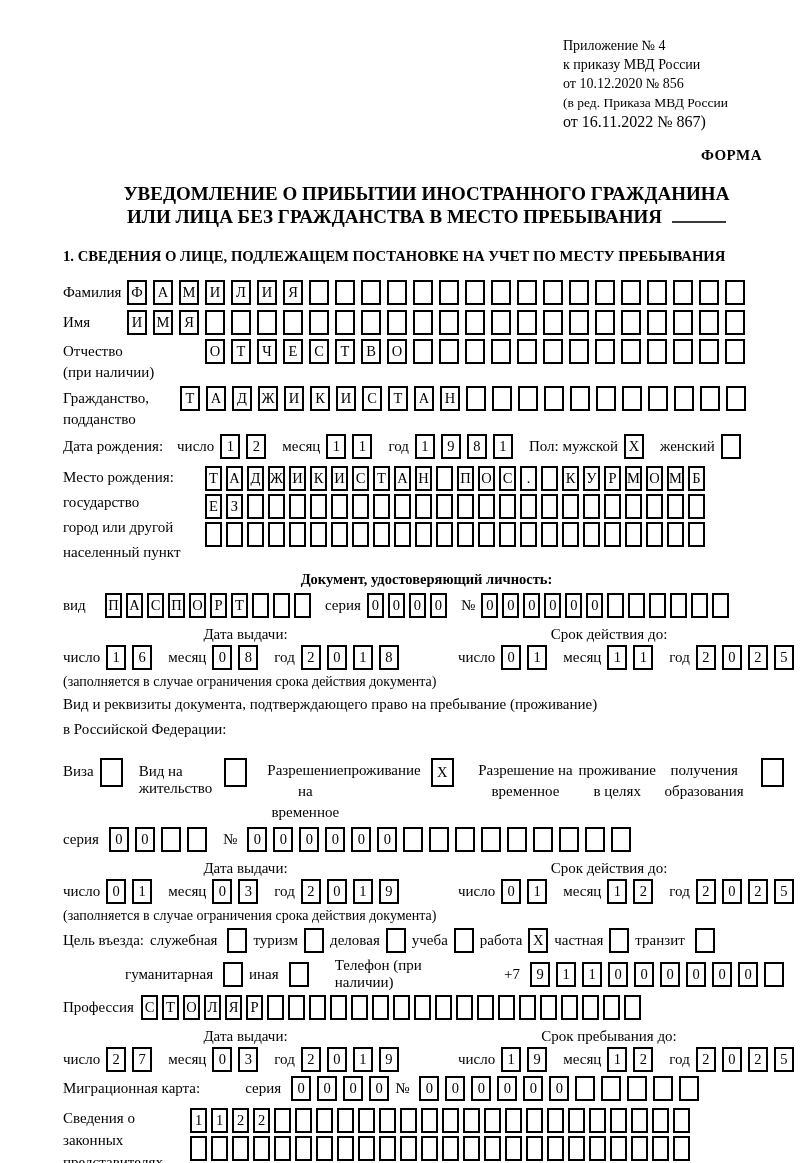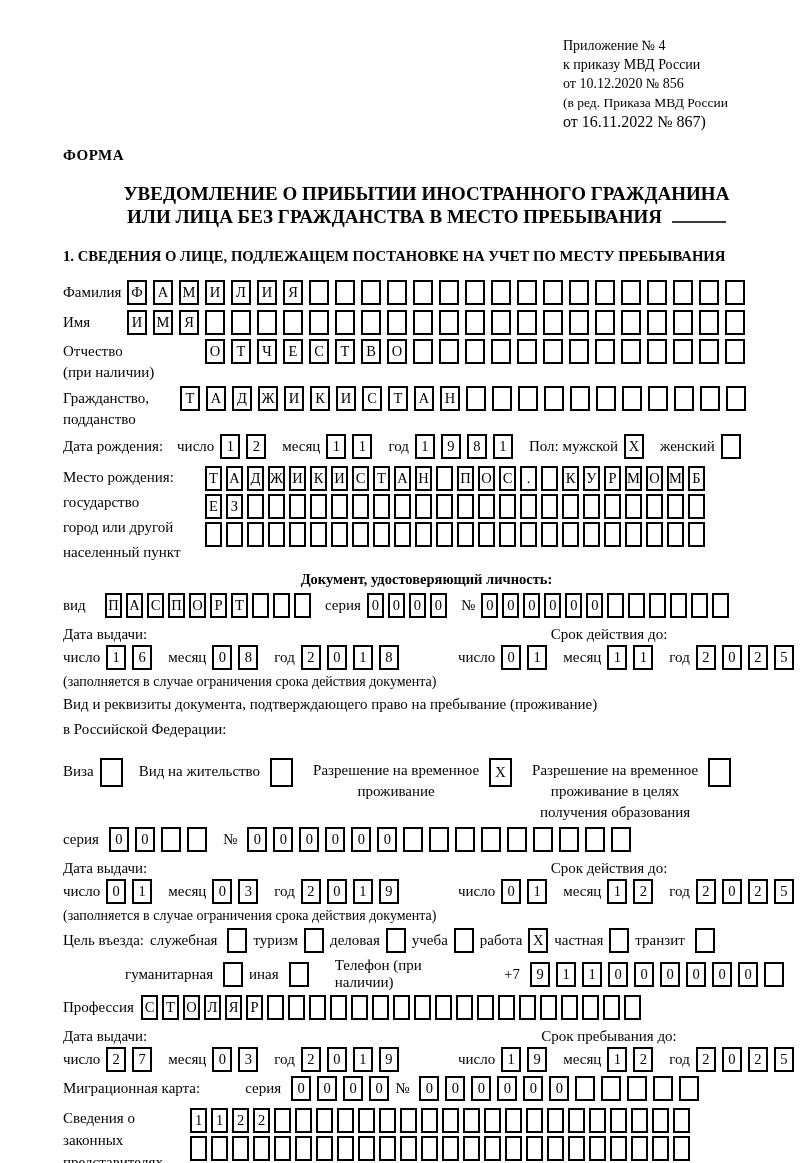--- a/index.html
+++ b/index.html
@@ -1,21 +1,21 @@
 <!DOCTYPE html>
 <html><head>
 <meta charset="utf-8">
 <style>
   html,body{margin:0;padding:0}
   body{width:800px;height:1163px;background:#fff;color:#000;
        font-family:"Liberation Serif",serif;font-size:15px;overflow:hidden}
   .page{padding:36px 10px 0 63px;width:800px;box-sizing:border-box}
 
   .appendix{margin-left:500px;font-size:14px;line-height:19px}
-  .forma{padding-right:28px;font-weight:bold;margin-top:16px;letter-spacing:.5px}
+  .forma{text-align:right;padding-right:28px;font-weight:bold;margin-top:16px;letter-spacing:.5px}
 
   .title{text-align:center;font-weight:bold;font-size:19px;margin-top:18px;line-height:23px}
   .blank{display:inline-block;width:54px;border-bottom:2px solid #3a3a3a;height:4px;margin-left:10px}
 
   .sec-head{font-weight:bold;font-size:14.7px;margin-top:20px;margin-bottom:14px}
 
   .cbox{display:inline-flex;flex:none;align-items:center;justify-content:center;
         width:20px;height:25px;border:2px solid #000;margin-right:6px;
         font-size:14.5px;line-height:1;background:#fff;box-sizing:border-box}
   .boxes{display:inline-flex;flex:none}
@@ -29,32 +29,32 @@
   .multi{display:flex;flex-direction:column;line-height:21px;padding-top:2px}
   .stack{display:flex;flex-direction:column}
   .stack .boxes{margin-top:3px}
 
   .dlbl{margin:0 6px 0 10px;flex:none}
   .t{margin-right:6px;flex:none}
 
   .center-bold{text-align:center;font-weight:bold;font-size:14.5px;margin-top:6px;margin-bottom:4px}
 
   .dual-head{display:flex;margin-top:6px;line-height:18px}
-  .dh-left{width:365px;text-align:left;flex:none}
+  .dh-left{width:365px;text-align:center;flex:none}
   .dh-right{flex:1;text-align:center}
   .dual-row{display:flex;align-items:center;margin-top:2px}
   .dgroup{display:inline-flex;align-items:center;flex:none}
   .dg-left{width:365px}
   .dg-right{margin-left:30px}
   .note{padding-right:48px;font-size:14px;line-height:17px;margin-top:3px}
 
   .plain{line-height:21px;margin-top:4px}
 
   .opts{margin-top:18px}
-  .opt-multi{display:inline-flex;flex-direction:column;text-align:center;line-height:21px;padding-top:2px}
+  .opt-multi{display:inline-flex;flex-direction:row;text-align:center;line-height:21px;padding-top:2px}
   .g6{margin-left:6px}.g10{margin-left:10px}.g14{margin-left:14px}.g20{margin-left:20px}.g28{margin-left:28px}.g45{margin-left:45px}.g62{margin-left:62px}
 </style>
 </head>
 <body>
 
 <div class="page">
 
   <div class="appendix">
     <div>Приложение № 4</div>
     <div>к приказу МВД России</div>

